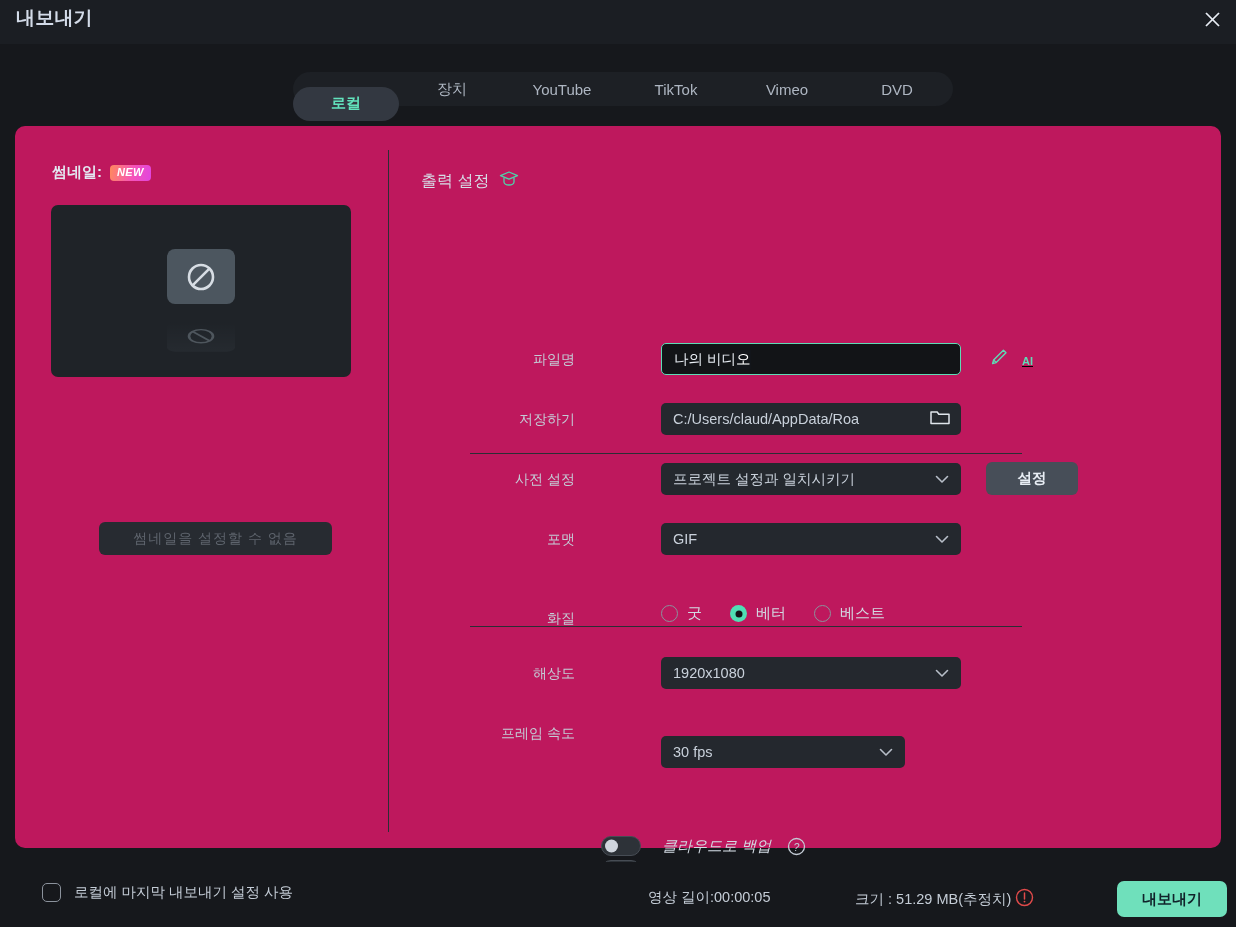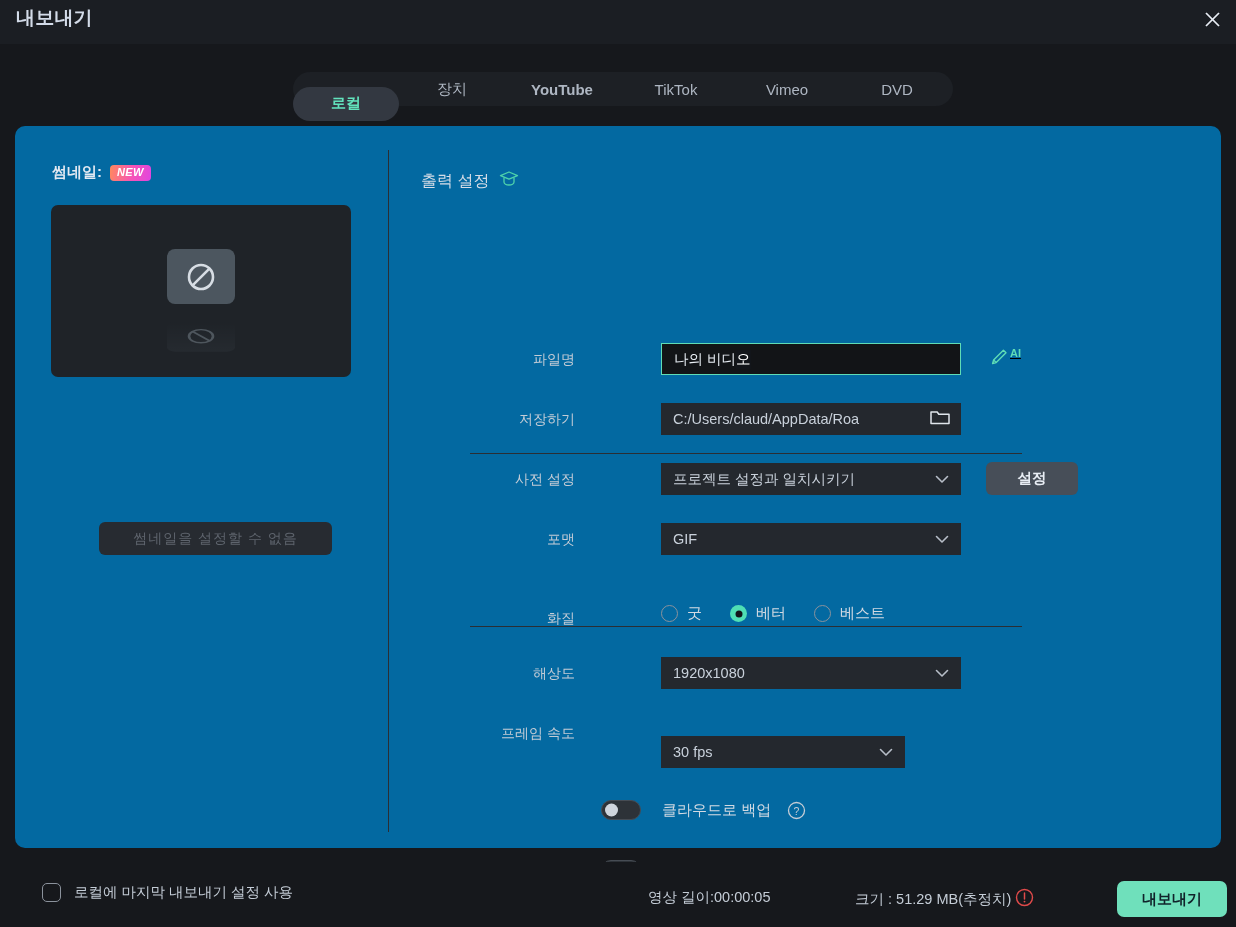--- a/index.html
+++ b/index.html
@@ -46,36 +46,36 @@
     display: flex; align-items: center; justify-content: center;
     font-size: 15px;
     color: #aeb6c2;
     border-radius: 17px;
     cursor: pointer;
     user-select: none;
     flex: 0 0 auto;
   }
   .tab.t0 { width: 106px; }
   .tab.t1 { width: 106px; }
-  .tab.t2 { width: 114px; font-weight: bold; }
+  .tab.t2 { width: 114px; }
   .tab.t3 { width: 114px; }
   .tab.t4 { width: 108px; }
   .tab.t5 { width: 112px; }
   .tab.active {
     background: #333841;
     color: #62e3bd;
     font-weight: bold;
     margin-top: 29px;
   }
 
   
   .panel {
     position: absolute; top: 126px; left: 15px;
     width: 1206px; height: 722px;
-    background: #0369a1;
+    background: #be185d;
     border-radius: 10px;
   }
   .vdivider {
     position: absolute; left: 373px; top: 24px;
     width: 1px; height: 682px;
     background: #2a2e34;
   }
 
   
   .thumb-head {
@@ -137,21 +137,21 @@
   .row-label {
     position: absolute;
     text-align: right;
     font-size: 14px; color: #c4ccd6;
   }
 
   .field {
     position: absolute;
     height: 32px;
     background: #24282e;
-    border-radius: 0;
+    border-radius: 5px;
     display: flex; align-items: center;
     padding: 12px 12px;
     font-size: 14.5px;
     color: #c9d1db;
   }
   .field.input-focus {
     background: #121417;
     border: 1px solid #5fdcb6;
     color: #e9eef5;
   }
@@ -162,21 +162,21 @@
   .field .chev {
     position: absolute; right: 12px; top: 50%;
     transform: translateY(-50%);
   }
   .field .folder {
     position: absolute; right: 10px; top: 50%;
     transform: translateY(-50%);
   }
   .ai-btn {
     position: absolute;
-    display: flex; align-items: flex-start; gap: 1px;
+    display: flex; align-items: flex-end; gap: 13px;
     cursor: pointer;
     text-decoration: underline;
   }
   .ai-txt { font-size: 11px; color: #5fdcb6; font-weight: bold; line-height: 12px; }
 
   .settings-btn {
     position: absolute;
     width: 92px; height: 33px;
     background: #474e58;
     border-radius: 6px;
@@ -403,21 +403,21 @@
       <span class="chev">
         <svg width="14" height="9" viewBox="0 0 14 9" aria-hidden="true">
           <polyline points="1.5,1.5 7,7 12.5,1.5" fill="none" stroke="#b7bec8" stroke-width="1.6" stroke-linecap="round" stroke-linejoin="round"></polyline>
         </svg>
       </span>
     </div>
 
     <div class="hdivider" style="left:455px; top:520px; width:552px; background:transparent;"></div>
     <div class="hdivider" style="left:455px; top:519px; width:0;"></div>
 
-    <div class="toggle-row" style="left:586px; top:674px;">
+    <div class="toggle-row" style="left:586px; top:710px;font-style:italic;">
       <div class="toggle">
         <span class="knob"></span>
       </div>
       <span class="toggle-label">클라우드로 백업</span>
       <span class="help-icon">
         <svg width="19" height="19" viewBox="0 0 19 19" aria-hidden="true">
           <circle cx="9.5" cy="9.5" r="8" fill="none" stroke="#c4ccd6" stroke-width="1.3"></circle>
           <text x="9.5" y="13.6" text-anchor="middle" font-size="10.5" fill="#c4ccd6" font-family="Liberation Sans, sans-serif">?</text>
         </svg>
       </span>

